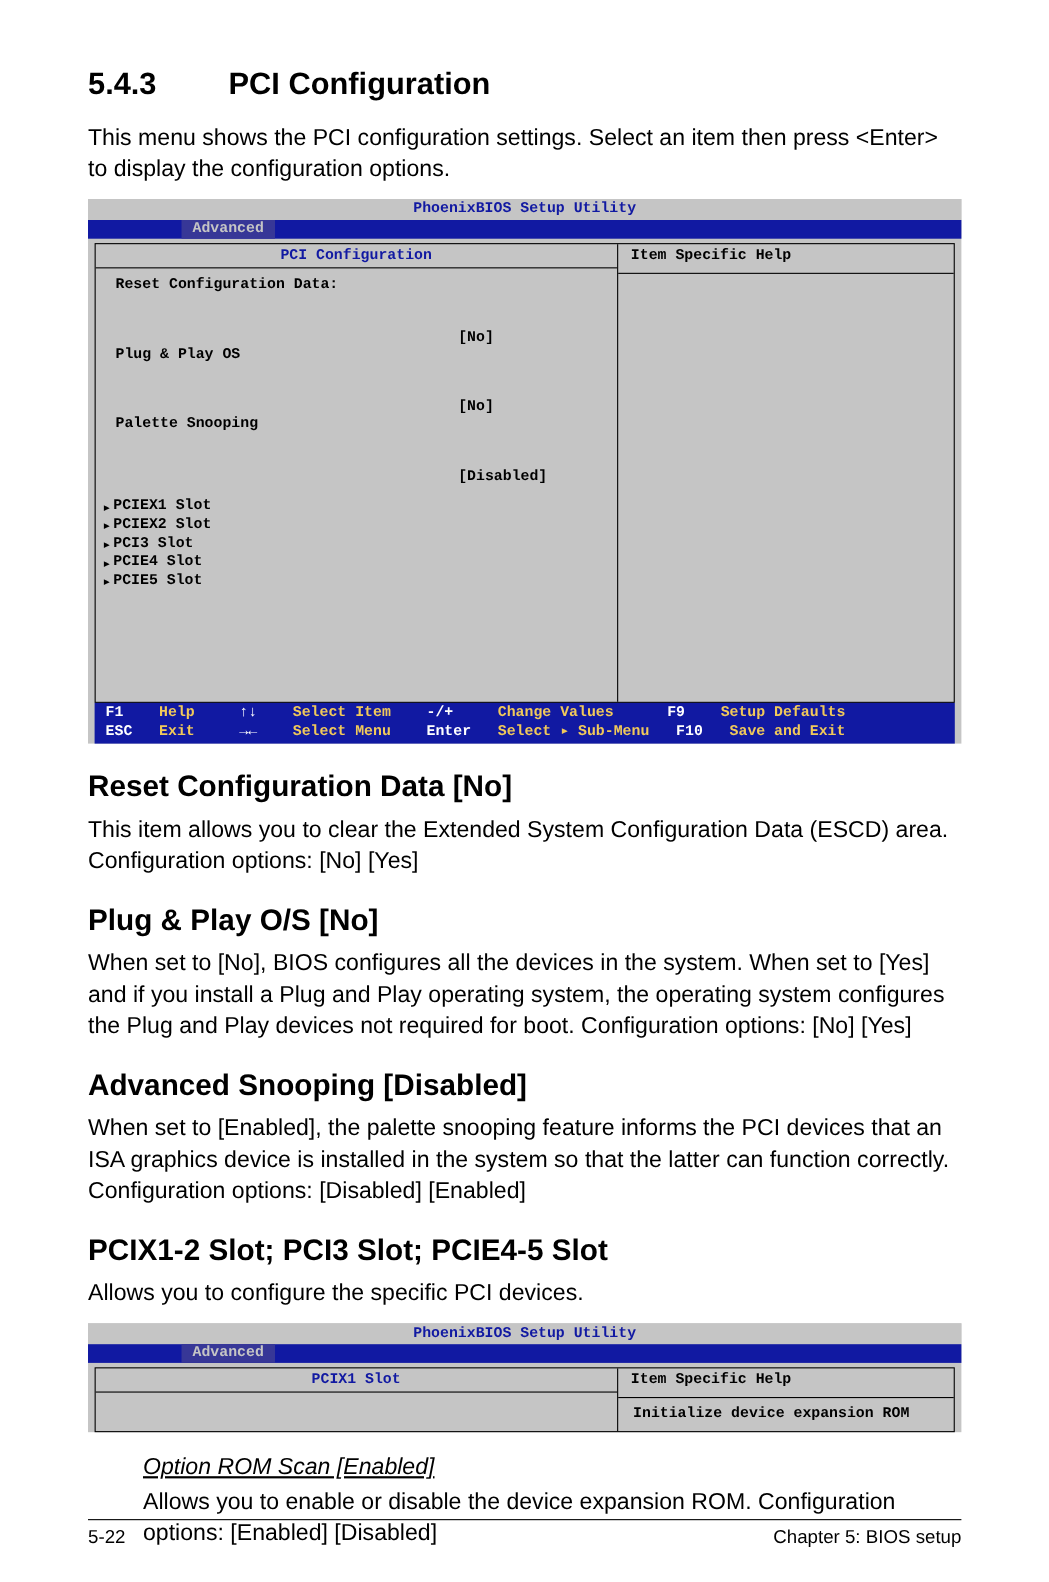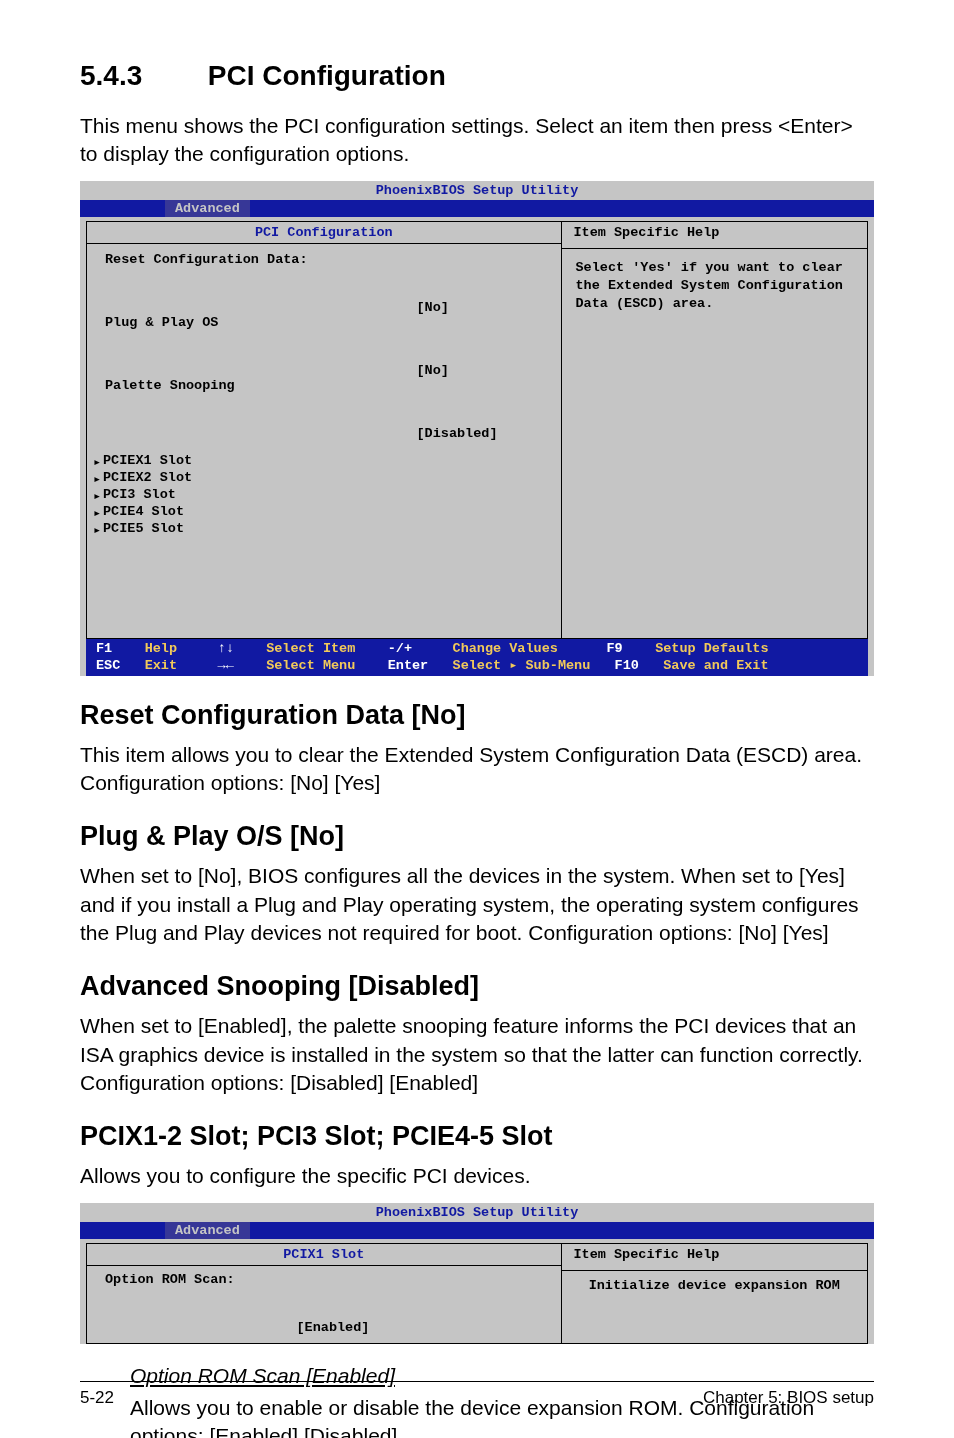--- a/index.html
+++ b/index.html
@@ -88,21 +88,20 @@
           </div>
         <div class="row" style="margin-left:-12px;">
             <span class="arrow">▸</span>
             <span>PCIE5 Slot</span>
           </div>
         <div style="height:90px"></div>
       </div>
     </div>
     <div class="right">
       <div class="rightheader">Item Specific Help</div>
-      <div class="help">Select 'Yes' if you want to clear the Extended System Configuration Data (ESCD) area.</div>
     </div>
   </div>
   <div class="footerbar">
     <div style="flex:1">
       <span class="fk">F1</span><span>   </span>
       <span class="yel">Help</span><span>    </span>
       <span class="fk">↑↓</span><span>   </span>
       <span class="yel">Select Item</span><span>   </span>
       <span class="fk">-/+</span><span>    </span>
       <span class="yel">Change Values</span><span>     </span>
@@ -134,30 +133,24 @@
 <p class="body">Allows you to configure the specific PCI devices.</p>
 
 <div class="bios small">
   <div class="title">PhoenixBIOS Setup Utility</div>
   <div class="tabs">
     <div class="tab">Advanced</div>
   </div>
   <div class="frame">
     <div class="left">
       <div class="subheader">PCIX1 Slot</div>
-      <div class="content">
-        <div class="row">
-          <span class="label">Option ROM Scan:</span>
-          <span class="val" style="width:250px">[Enabled]</span>
-        </div>
-      </div>
     </div>
     <div class="right">
       <div class="rightheader">Item Specific Help</div>
-      <div class="help" style="padding:6px 14px;text-align:center;">Initialize device expansion ROM</div>
+      <div class="help" style="padding:6px 14px;">Initialize device expansion ROM</div>
     </div>
   </div>
 </div>
 
 <div class="indent">
   <h3 class="underline" style="font-style:italic; font-weight:normal;">Option ROM Scan [Enabled]</h3>
   <p class="body">Allows you to enable or disable the device expansion ROM. Configuration options: [Enabled] [Disabled]</p>
 </div>
 
 <div class="footer">

